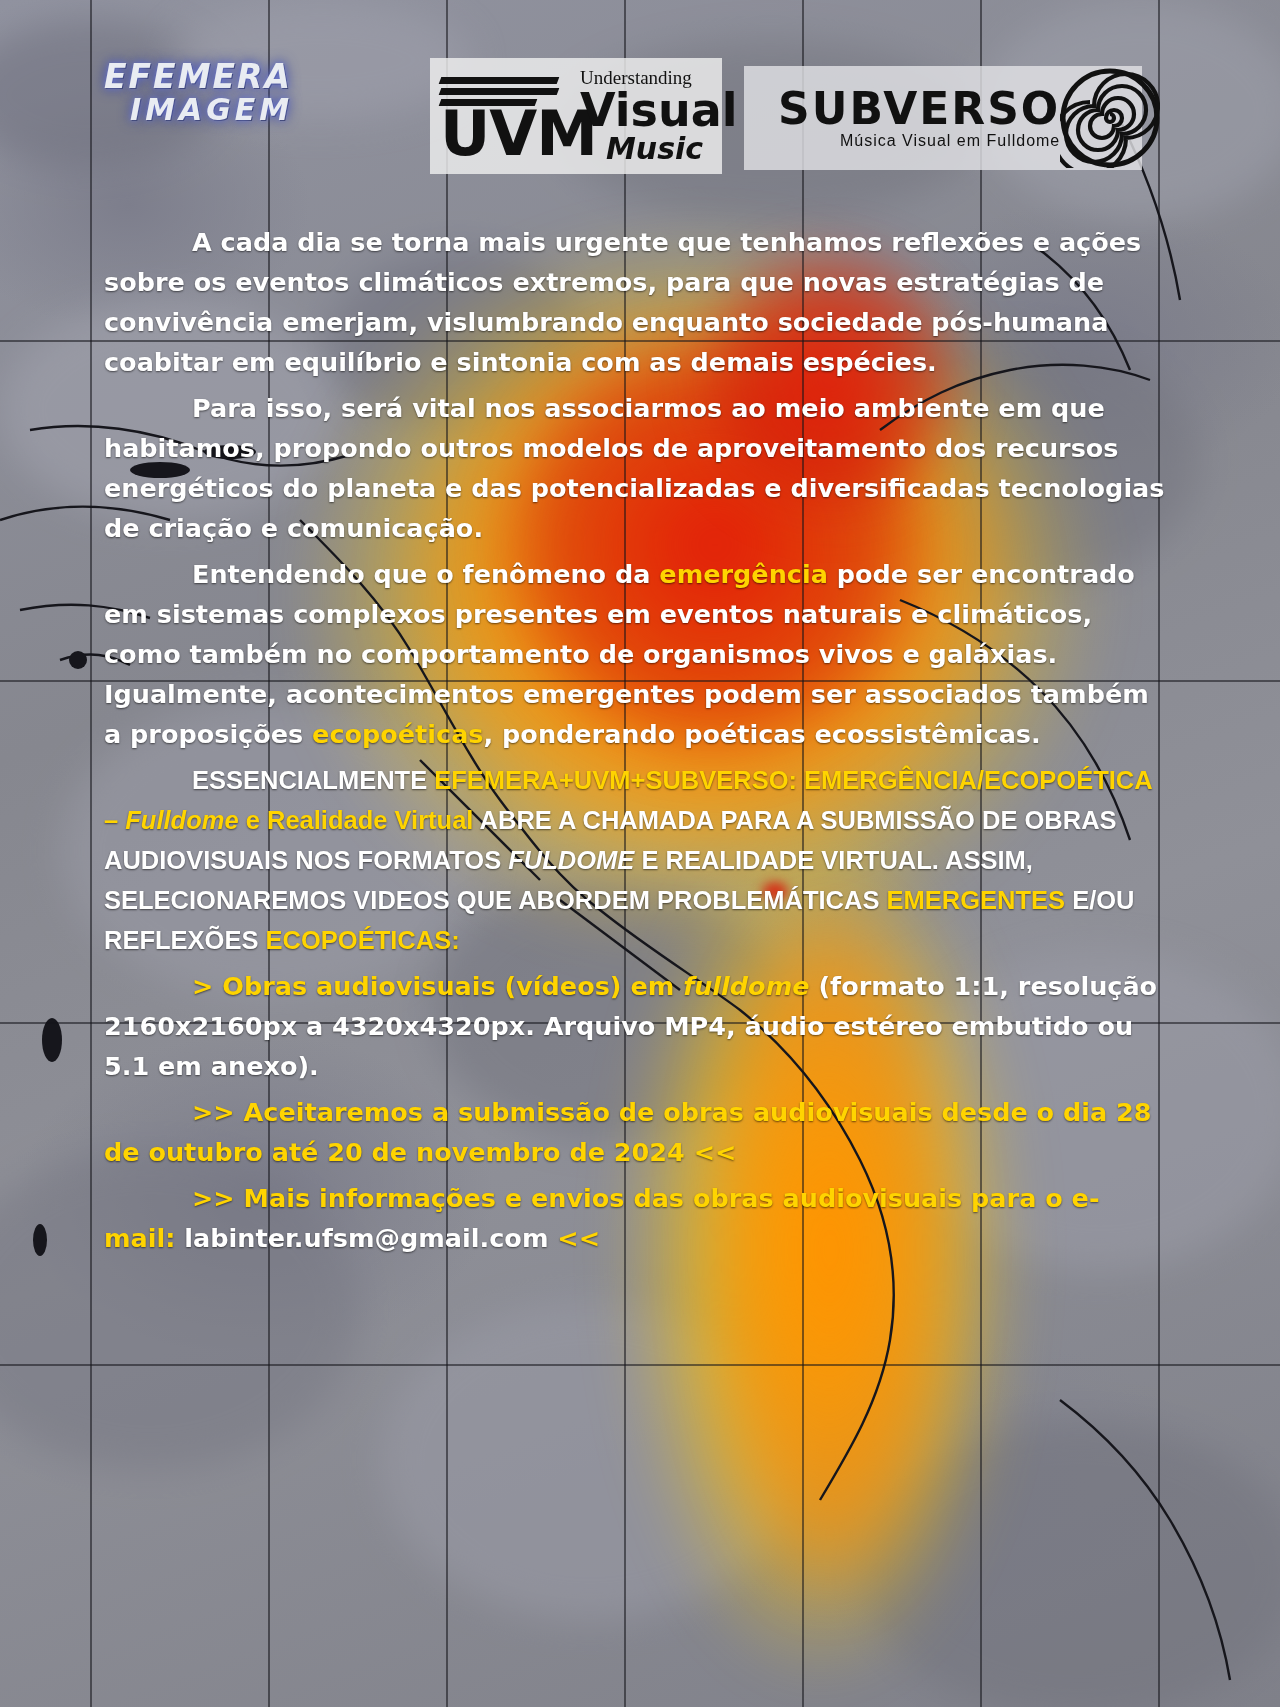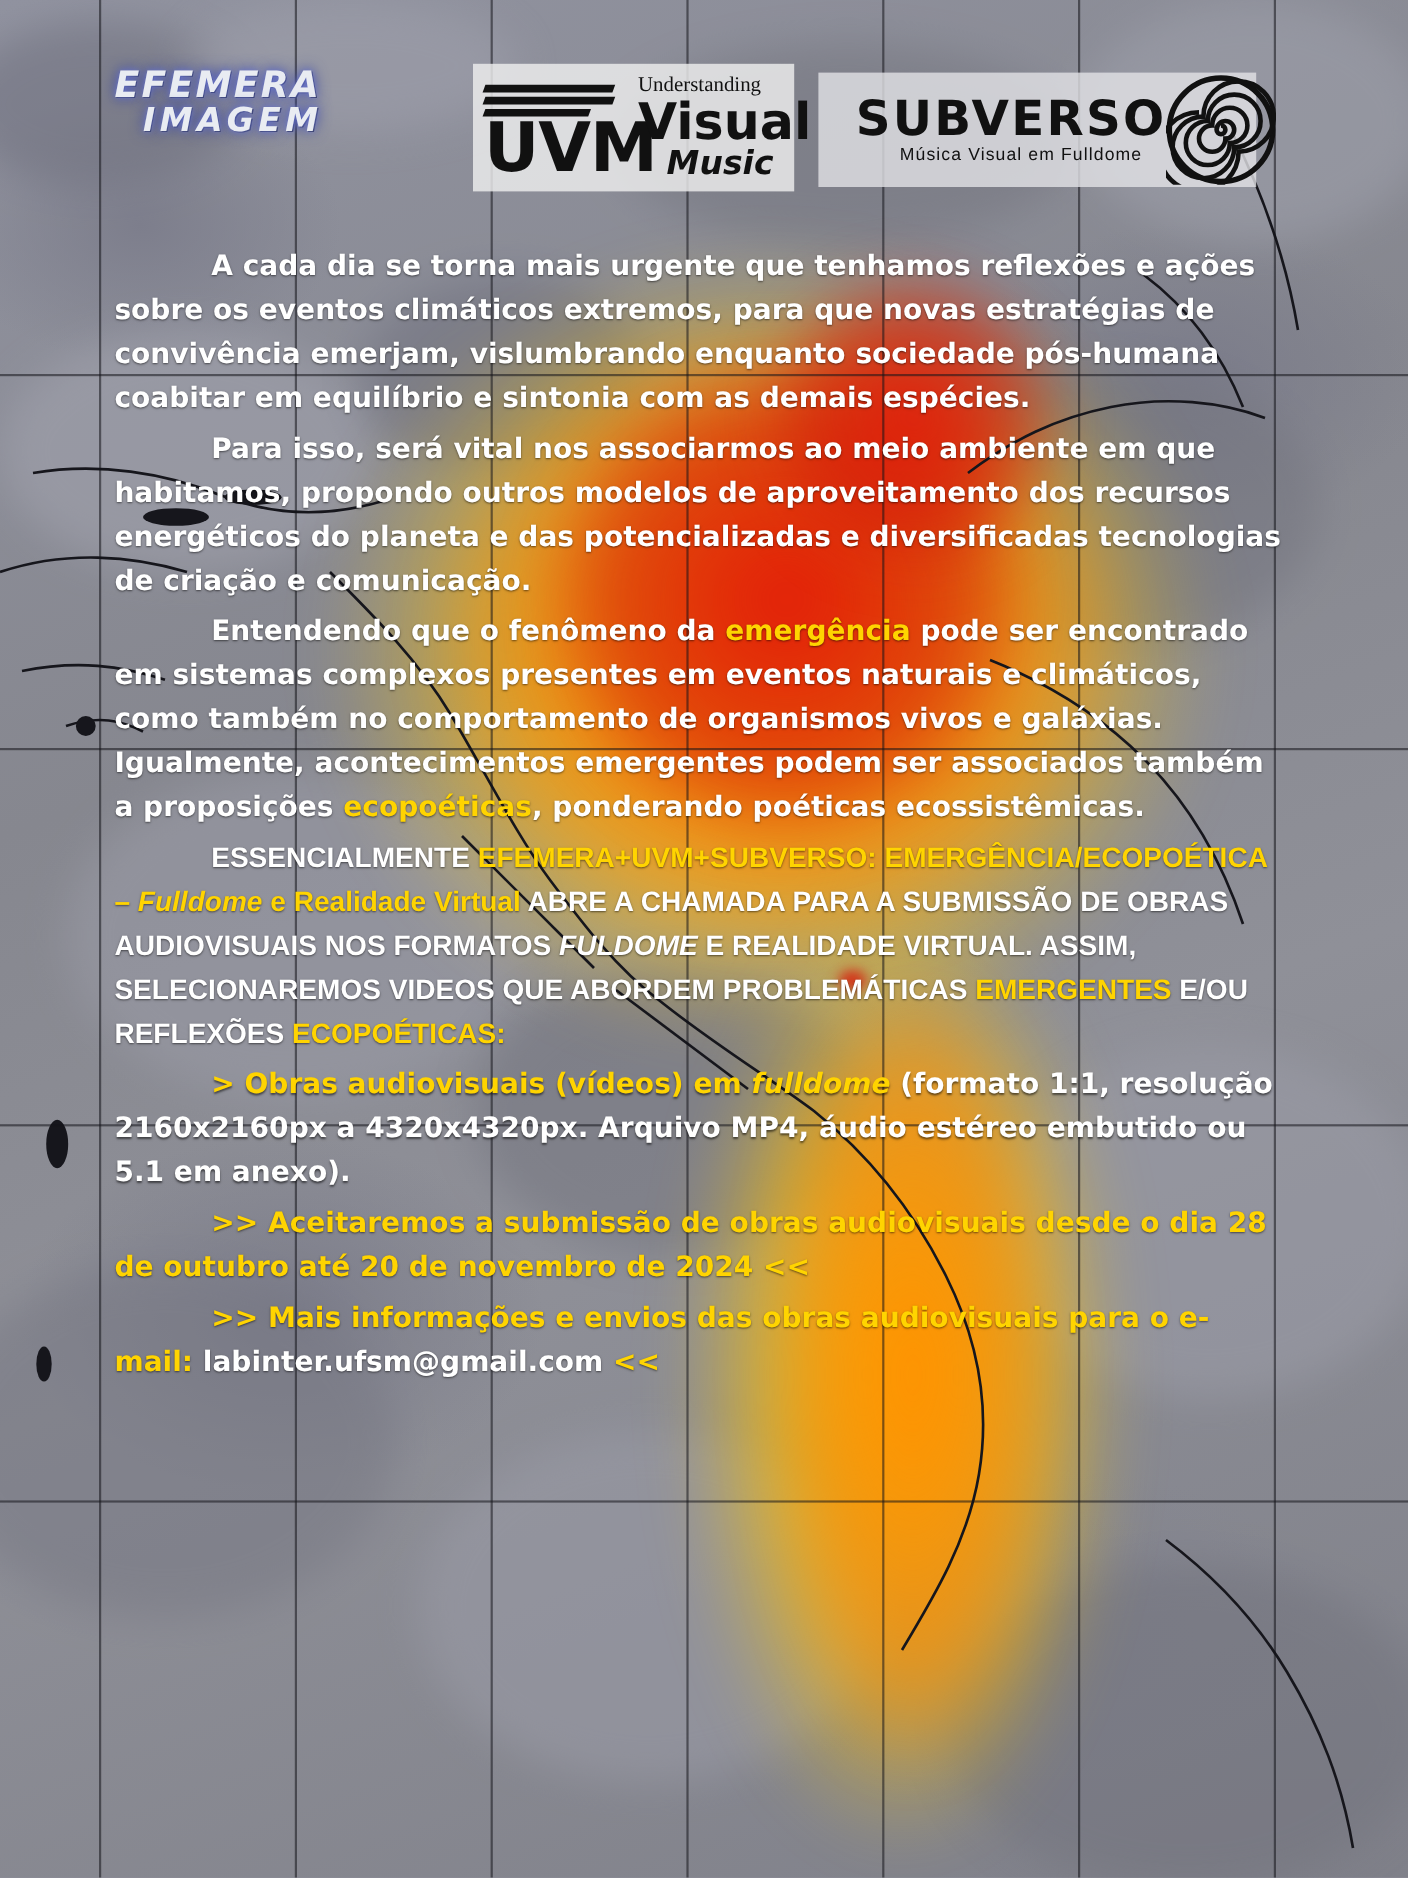--- a/index.html
+++ b/index.html
@@ -71,21 +71,21 @@
   .uvm-r2{font-size:46px;color:#111;font-weight:bold;font-family:"DejaVu Sans",sans-serif;}
   .uvm-r3{font-size:30px;color:#111;font-weight:bold;font-style:italic;font-family:"DejaVu Sans",sans-serif;margin-left:26px;}
 
   #logo-subverso{
     left:744px;top:10px;width:398px;height:104px;
     background:rgba(226,226,230,.80);
     display:flex;align-items:center;
   }
   .sv-text{padding-left:34px;flex:1;}
   .sv-title{font-family:"DejaVu Sans",sans-serif;font-size:44px;font-weight:bold;letter-spacing:2px;color:#111;line-height:46px;}
-  .sv-sub{font-family:"Liberation Sans",sans-serif;font-size:16px;color:#111;letter-spacing:1px;margin-left:40px;}
+  .sv-sub{font-family:"Liberation Sans",sans-serif;font-size:16px;color:#111;letter-spacing:1px;margin-left:40px;text-align:right;}
   .sv-mark{width:100px;height:100px;position:relative;margin-right:6px;}
 
   
   #copy{
     position:absolute;left:104px;top:222px;width:1066px;
     color:#ffffff;
     font-family:"DejaVu Sans","Liberation Sans",sans-serif;
     font-weight:bold;
     font-size:25.5px;
     line-height:40px;

